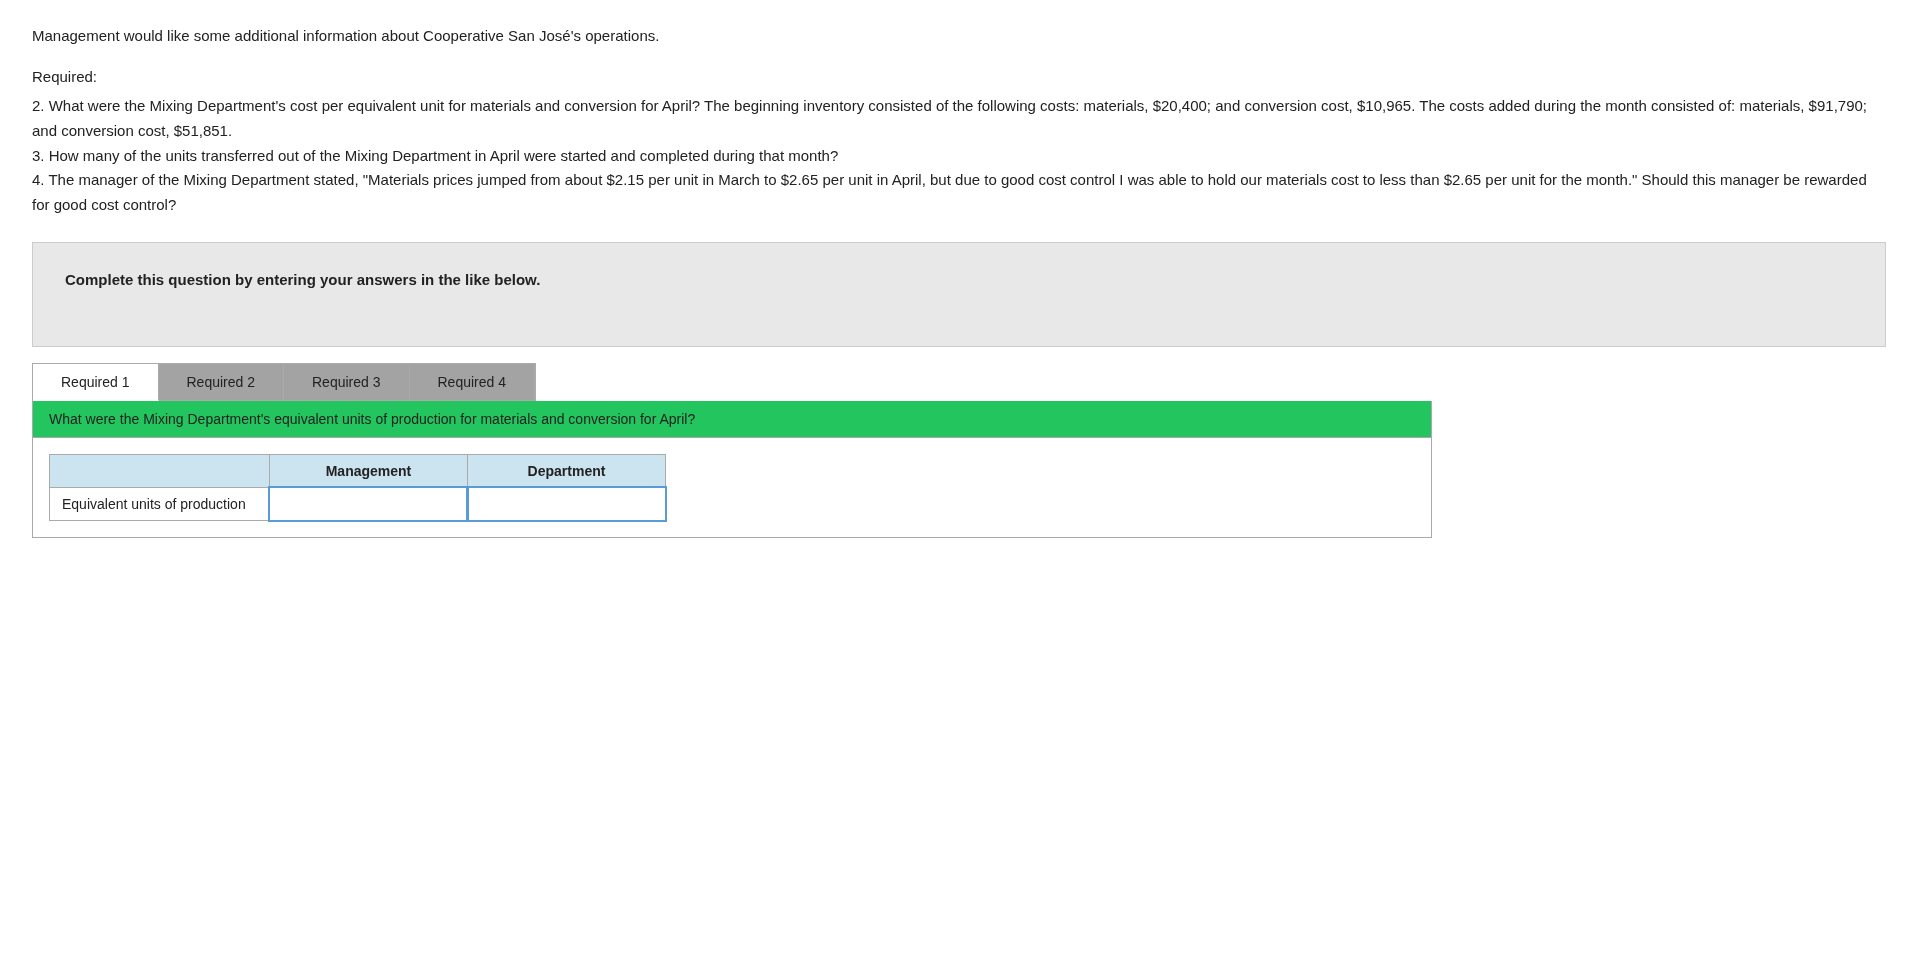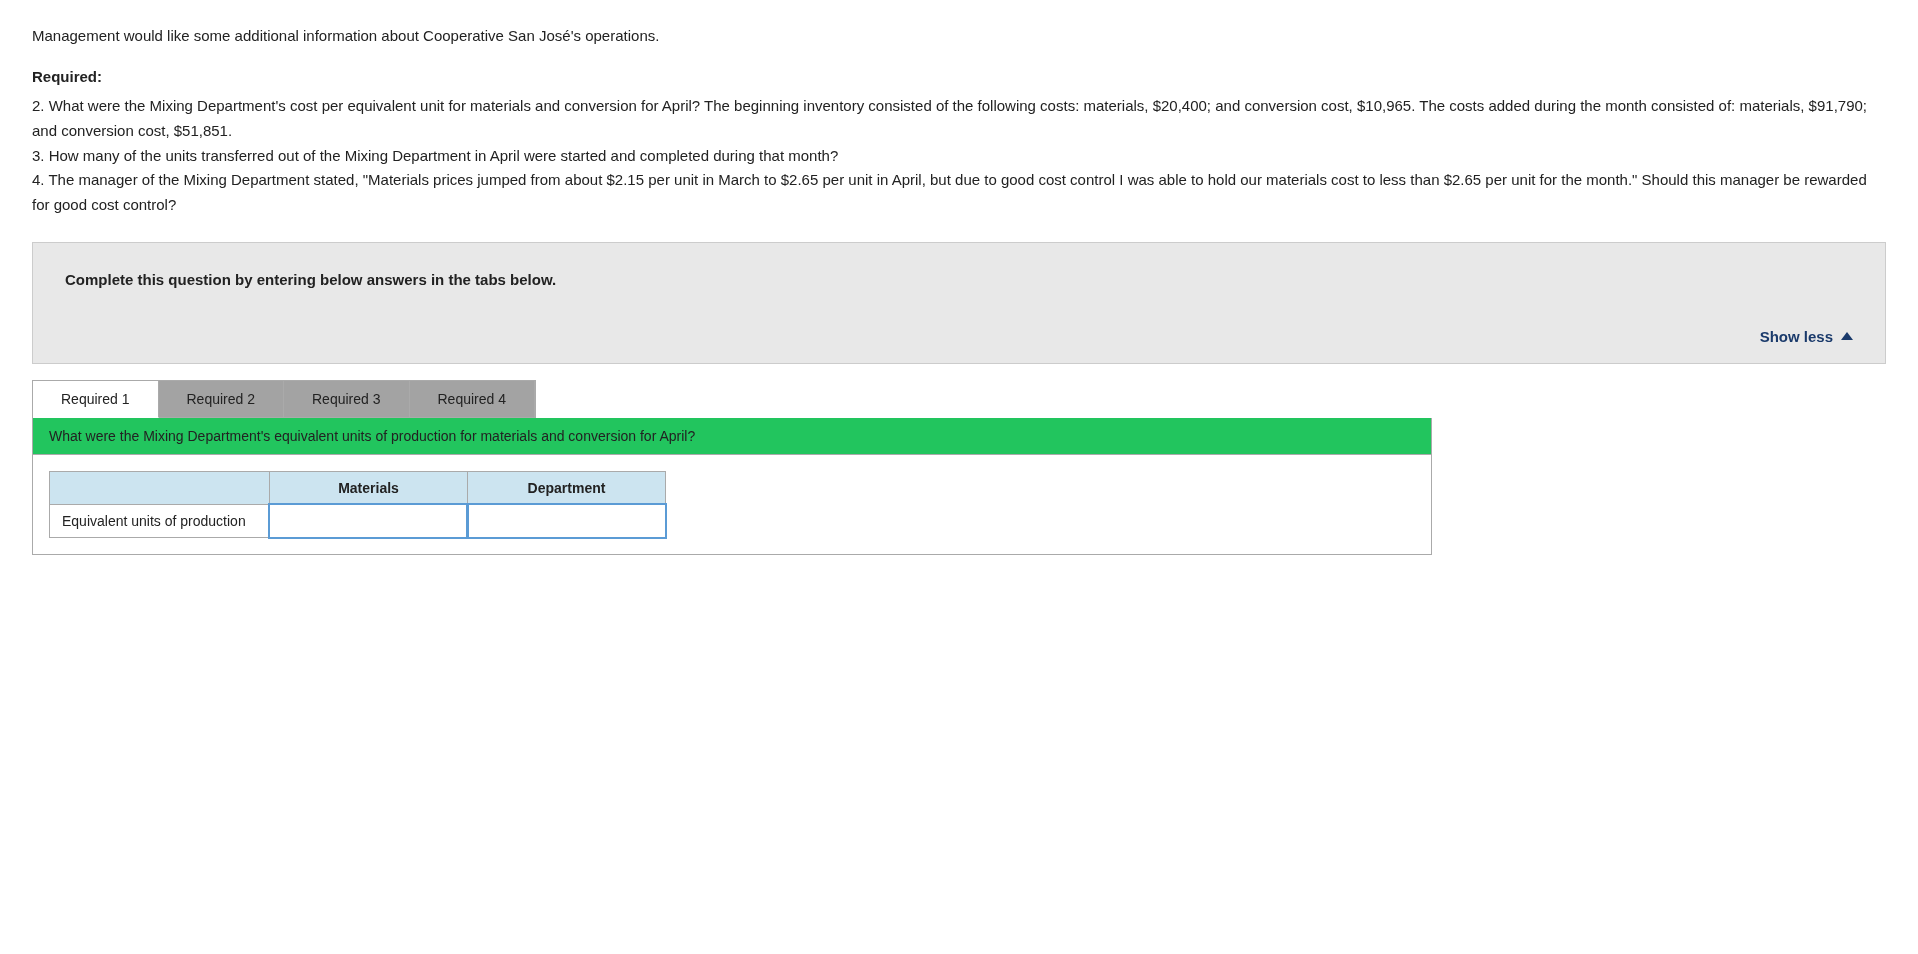--- a/index.html
+++ b/index.html
@@ -13,21 +13,21 @@
       color: #222;
       background: #fff;
       padding: 24px 32px;
       max-width: 1918px;
     }
     .intro-text {
       margin-bottom: 18px;
       line-height: 1.55;
     }
     .required-label {
-      font-weight: bold;
+      font-weight: normal;
       margin-bottom: 4px;
     }
     .numbered-list {
       line-height: 1.65;
       margin-bottom: 24px;
     }
     .gray-box {
       background: #e8e8e8;
       border: 1px solid #ccc;
       padding: 28px 32px 18px 32px;
@@ -132,45 +132,41 @@
 <p class="intro-text">Management would like some additional information about Cooperative San José's operations.</p>
 
 <div class="numbered-list">
   <p class="required-label">Required:</p>
   <div id="req2">2. What were the Mixing Department's cost per equivalent unit for materials and conversion for April? The beginning inventory consisted of the following costs: materials, $20,400; and conversion cost, $10,965. The costs added during the month consisted of: materials, $91,790; and conversion cost, $51,851.</div>
   <div id="req3">3. How many of the units transferred out of the Mixing Department in April were started and completed during that month?</div>
   <div id="req4">4. The manager of the Mixing Department stated, "Materials prices jumped from about $2.15 per unit in March to $2.65 per unit in April, but due to good cost control I was able to hold our materials cost to less than $2.65 per unit for the month." Should this manager be rewarded for good cost control?</div>
 </div>
 
 <div class="gray-box">
-  <p class="gray-box-instruction">Complete this question by entering below answers in the tabs below.</p>
-  <div class="show-less">
-    <span>Show less</span>
-    <span class="show-less-triangle"></span>
-  </div>
+  <p class="gray-box-instruction">Complete this question by entering your answers in the like below.</p>
 </div>
 
 <div style="display:flex; border-left:1px solid #aaa; border-right:1px solid #aaa; border-top:1px solid #aaa; width: fit-content; margin-top: 16px;">
   <div class="tab active" id="tab1">Required 1</div>
   <div class="tab" id="tab2">Required 2</div>
   <div class="tab" id="tab3">Required 3</div>
   <div class="tab" id="tab4">Required 4</div>
 </div>
 
 <div style="border: 1px solid #aaa; border-top: none; max-width: 1400px;">
 
   <div class="tab-panel-header">What were the Mixing Department's equivalent units of production for materials and conversion for April?</div>
 
   <div class="tab-content">
     <div class="table-wrapper">
       <table>
         <thead>
           <tr>
             <th style="background:#cce4f0; border:1px solid #aaa; min-width:220px;"></th>
-            <th>Materials</th>
+            <th>Management</th>
             <th>Department</th>
           </tr>
         </thead>
         <tbody>
           <tr>
             <td class="label-cell">Equivalent units of production</td>
             <td class="input-cell">
               <input type="text" value="" style="">
             </td>
             <td class="input-cell">

